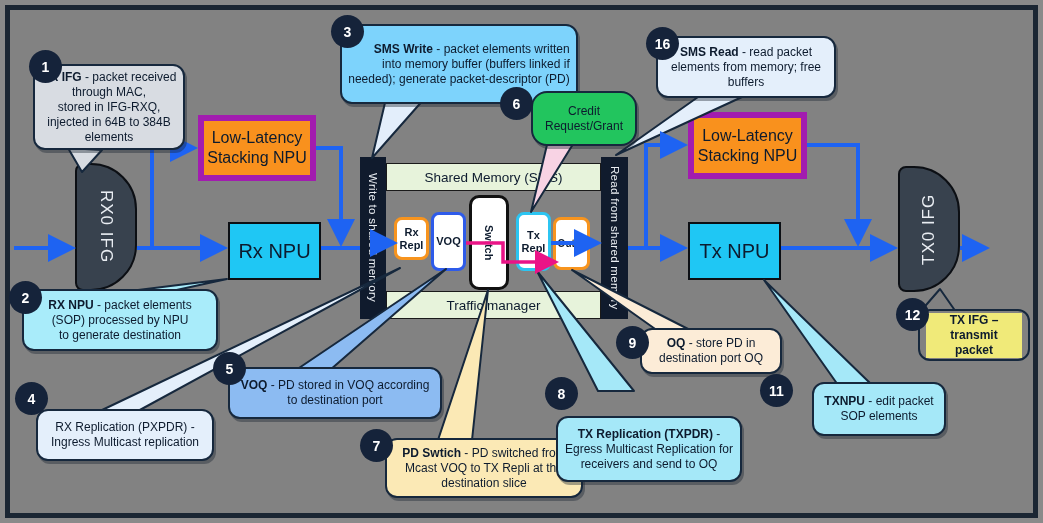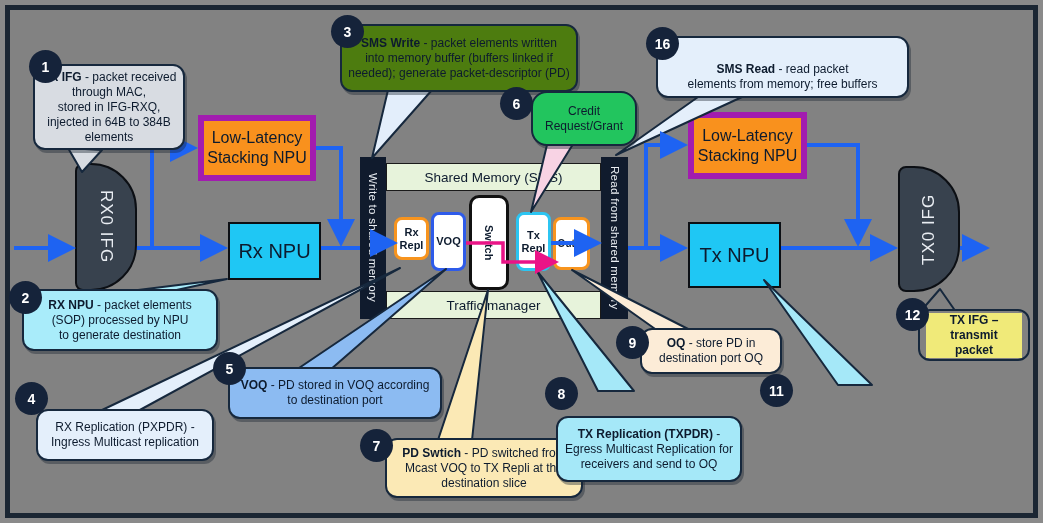--- a/index.html
+++ b/index.html
@@ -15,21 +15,21 @@
        font-size:17px;letter-spacing:1px;z-index:1;}
   .vdown{writing-mode:vertical-rl;}
   .vup{writing-mode:vertical-rl;transform:rotate(180deg);}
   #rx0-ifg{left:75px;top:163px;width:62px;height:128px;border-radius:8px 46px 46px 8px;}
   #tx0-ifg{left:898px;top:166px;width:62px;height:126px;border-radius:46px 8px 8px 46px;}
   .llnpu{background:#f9911d;border:6px solid #a21caf;font-size:16px;font-weight:500;line-height:1.25;}
   #ll-left{left:198px;top:115px;width:118px;height:66px;}
   #ll-right{left:688px;top:112px;width:119px;height:67px;}
   .npu{background:#1fc7f4;border:2px solid #0c0f14;font-size:20px;}
   #rx-npu{left:228px;top:222px;width:93px;height:58px;}
-  #tx-npu{left:688px;top:222px;width:93px;height:66px;}
+  #tx-npu{left:688px;top:222px;width:93px;height:58px;}
   .membar{background:#101b2d;color:#e9edf2;font-size:11.5px;letter-spacing:.3px;z-index:1;
           display:flex;align-items:center;justify-content:center;}
   #write-bar{left:360px;top:157px;width:26px;height:162px;}
   #read-bar{left:601px;top:157px;width:27px;height:162px;}
   .greenbar{background:#e7f3db;border:1px solid #1a1a1a;font-size:13.5px;z-index:1;
             display:flex;align-items:center;justify-content:center;color:#0d1b2e;}
   #sms-bar{left:386px;top:163px;width:215px;height:28px;}
   #tm-bar{left:386px;top:291px;width:215px;height:28px;}
   .qbox{background:#fff;border-radius:8px;display:flex;align-items:center;justify-content:center;
         text-align:center;font-size:11px;font-weight:600;color:#0d1b2e;line-height:1.15;z-index:2;}
@@ -43,28 +43,28 @@
   
   .bubble{border:2px solid #16283d;border-radius:12px;color:#0d1b2e;font-size:12px;
           line-height:1.25;text-align:center;display:flex;align-items:center;justify-content:center;
           padding:4px 6px;z-index:4;box-shadow:2px 3px 0 rgba(27,38,51,.4);}
   .bubble .ctext{white-space:pre-line;}
   .badge{width:33px;height:33px;border-radius:50%;background:#15233a;color:#fff;
          font-size:14px;font-weight:bold;display:flex;align-items:center;justify-content:center;
          z-index:5;}
   #c1{left:33px;top:64px;width:152px;height:86px;background:#d8dce2;}
   #c2{left:22px;top:289px;width:196px;height:62px;background:#a9ecfa;}
-  #c3{left:340px;top:24px;width:238px;height:68px;background:#4d7c0f;}
+  #c3{left:340px;top:24px;width:238px;height:80px;background:#7dd3fc;text-align:right;}
   #c4{left:36px;top:409px;width:178px;height:52px;background:#e4effb;}
   #c5{left:228px;top:367px;width:214px;height:52px;background:#8cbbf2;}
   #c6{left:531px;top:91px;width:106px;height:55px;background:#22c55e;border-radius:16px;}
   #c7{left:385px;top:438px;width:198px;height:60px;background:#fbe9b5;}
   #c8{left:556px;top:388px;width:186px;height:66px;background:#a5e8f8;margin-top:28px;}
   #c9{left:640px;top:328px;width:142px;height:46px;background:#fcecd7;}
-  #c10{left:656px;top:36px;width:253px;height:62px;background:#e4effb;align-items:flex-end;}
+  #c10{left:656px;top:36px;width:180px;height:62px;background:#e4effb;}
   #c11{left:812px;top:382px;width:134px;height:54px;background:#a5e8f8;}
   #c12{left:918px;top:309px;width:112px;height:52px;background:#818181;border-width:2.5px;box-shadow:none;}
   #c12 .ctext{font-weight:bold;}
   #c12 .hl{background:#f0ea79;}
   #b1{left:29px;top:50px;} #b2{left:9px;top:281px;} #b3{left:331px;top:15px;}
   #b4{left:15px;top:382px;} #b5{left:213px;top:352px;} #b6{left:500px;top:87px;}
   #b7{left:360px;top:429px;} #b8{left:545px;top:377px;} #b9{left:616px;top:326px;}
   #b10{left:646px;top:27px;} #b11{left:760px;top:374px;} #b12{left:896px;top:298px;}
 </style>
 </head>
@@ -173,20 +173,24 @@
 receivers and send to OQ</span></div>
     </div>
   <div class="abs bubble" id="c9">
       <div class="ctext"><b>OQ</b><span> - store PD in
 destination port OQ</span></div>
     </div>
   <div class="abs bubble" id="c10">
       <div class="ctext"><b>SMS Read</b><span> - read packet
 elements from memory; free buffers</span></div>
     </div>
+  <div class="abs bubble" id="c11">
+      <div class="ctext"><b>TXNPU</b><span> - edit packet
+SOP elements</span></div>
+    </div>
   <div class="abs bubble" id="c12">
       <div class="ctext hl"><b>TX IFG</b><span> – transmit
 packet</span></div>
     </div>
 
   <div class="abs badge" id="b1">1</div>
   <div class="abs badge" id="b2">2</div>
   <div class="abs badge" id="b3">3</div>
   <div class="abs badge" id="b4">4</div>
   <div class="abs badge" id="b5">5</div>

